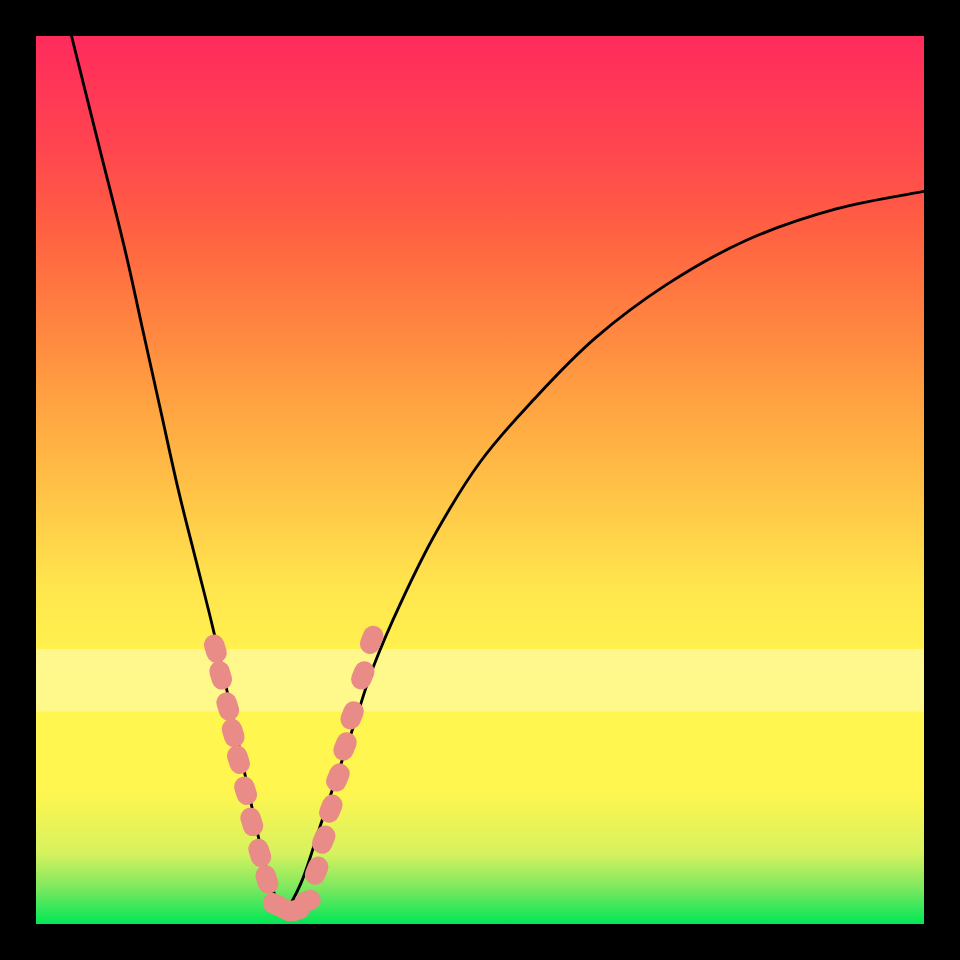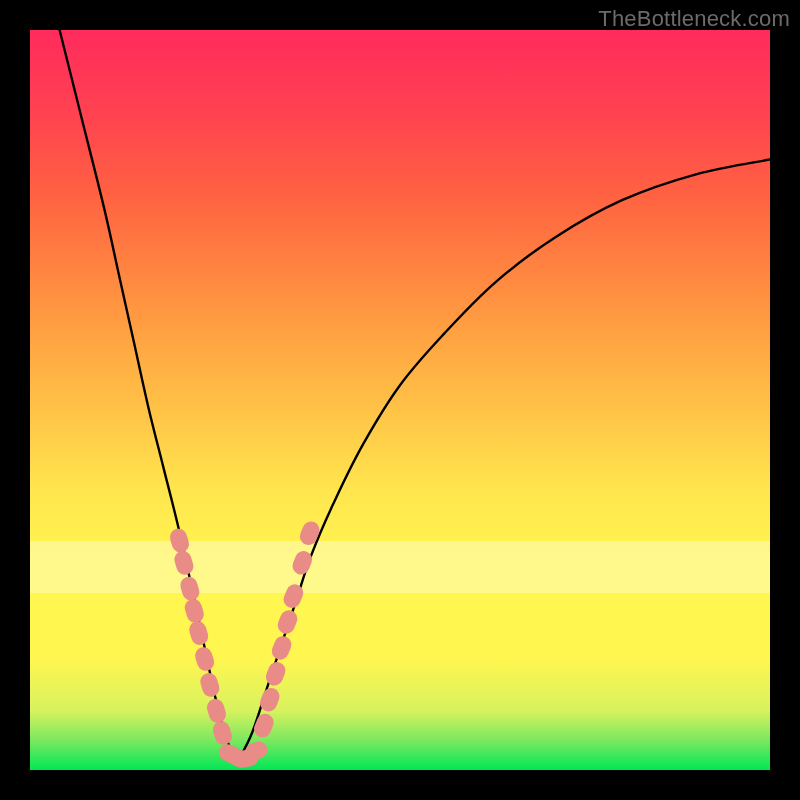--- a/index.html
+++ b/index.html
@@ -60,21 +60,20 @@
   svg.curves {
     position: absolute;
     top: 0;
     left: 0;
   }
 </style>
 </head>
 <body>
 
 <div class="frame">
-  <div class="watermark">TheBottleneck.com</div>
 
   <div class="plot">
 
     <div class="pale-band" style="bottom:177px; height:52px;"></div>
 
     <svg class="curves" width="740" height="740" viewBox="0 0 740 740">
       <g id="curve-group" fill="none" stroke="#000" stroke-width="2.4" stroke-linecap="round" stroke-linejoin="round">
           <path d="M 29.6,0 C 33.596000000000004,15.983999999999991 43.80800000000001,56.83199999999995 51.800000000000004,88.79999999999995 C 59.792,120.76799999999996 67.34,149.62800000000001 74,177.60000000000002 C 80.66,205.57200000000003 83.472,220.224 88.8,244.2 C 94.128,268.176 98.272,286.824 103.60000000000001,310.8 C 108.92800000000001,334.776 113.072,354.75600000000003 118.4,377.40000000000003 C 123.72800000000001,400.04400000000004 127.87199999999999,415.288 133.2,436.6 C 138.528,457.91200000000003 142.672,473.15599999999995 148,495.79999999999995 C 153.328,518.444 158.138,541.088 162.8,562.4 C 167.46200000000002,583.712 169.90399999999997,595.552 173.89999999999998,614.2 C 177.896,632.8480000000001 181.67,651.348 185,666 C 188.33,680.652 189.736,686.2760000000001 192.4,695.6 C 195.06400000000002,704.924 197.136,711.14 199.8,717.8 C 202.46400000000003,724.4599999999999 205.86800000000002,729.936 207.20000000000002,732.6"></path>
           <path d="M 207.20000000000002,732.6 C 209.864,727.272 216.672,716.32 222,703 C 227.328,689.68 231.472,674.5840000000001 236.8,658.6 C 242.12800000000001,642.616 246.27200000000002,630.1840000000001 251.60000000000002,614.2 C 256.928,598.216 261.072,585.784 266.4,569.8 C 271.72799999999995,553.8159999999999 274.53999999999996,542.716 281.2,525.4 C 287.86,508.084 294.07599999999996,493.58000000000004 303.4,473.6 C 312.724,453.62 321.012,435.712 333,414.4 C 344.988,393.08799999999997 355.348,375.17999999999995 370,355.2 C 384.652,335.22 397.08400000000006,322.04800000000006 414.40000000000003,303.40000000000003 C 431.716,284.752 446.22,268.91599999999994 466.2,251.59999999999997 C 486.17999999999995,234.28399999999996 502.756,221.85200000000006 525.4,207.20000000000005 C 548.044,192.54800000000003 566.692,181.52199999999993 592,170.19999999999993 C 617.308,158.87799999999993 639.36,151.62599999999995 666,144.29999999999995 C 692.64,136.97399999999996 726.68,132.164 740,129.5"></path>
         </g>

